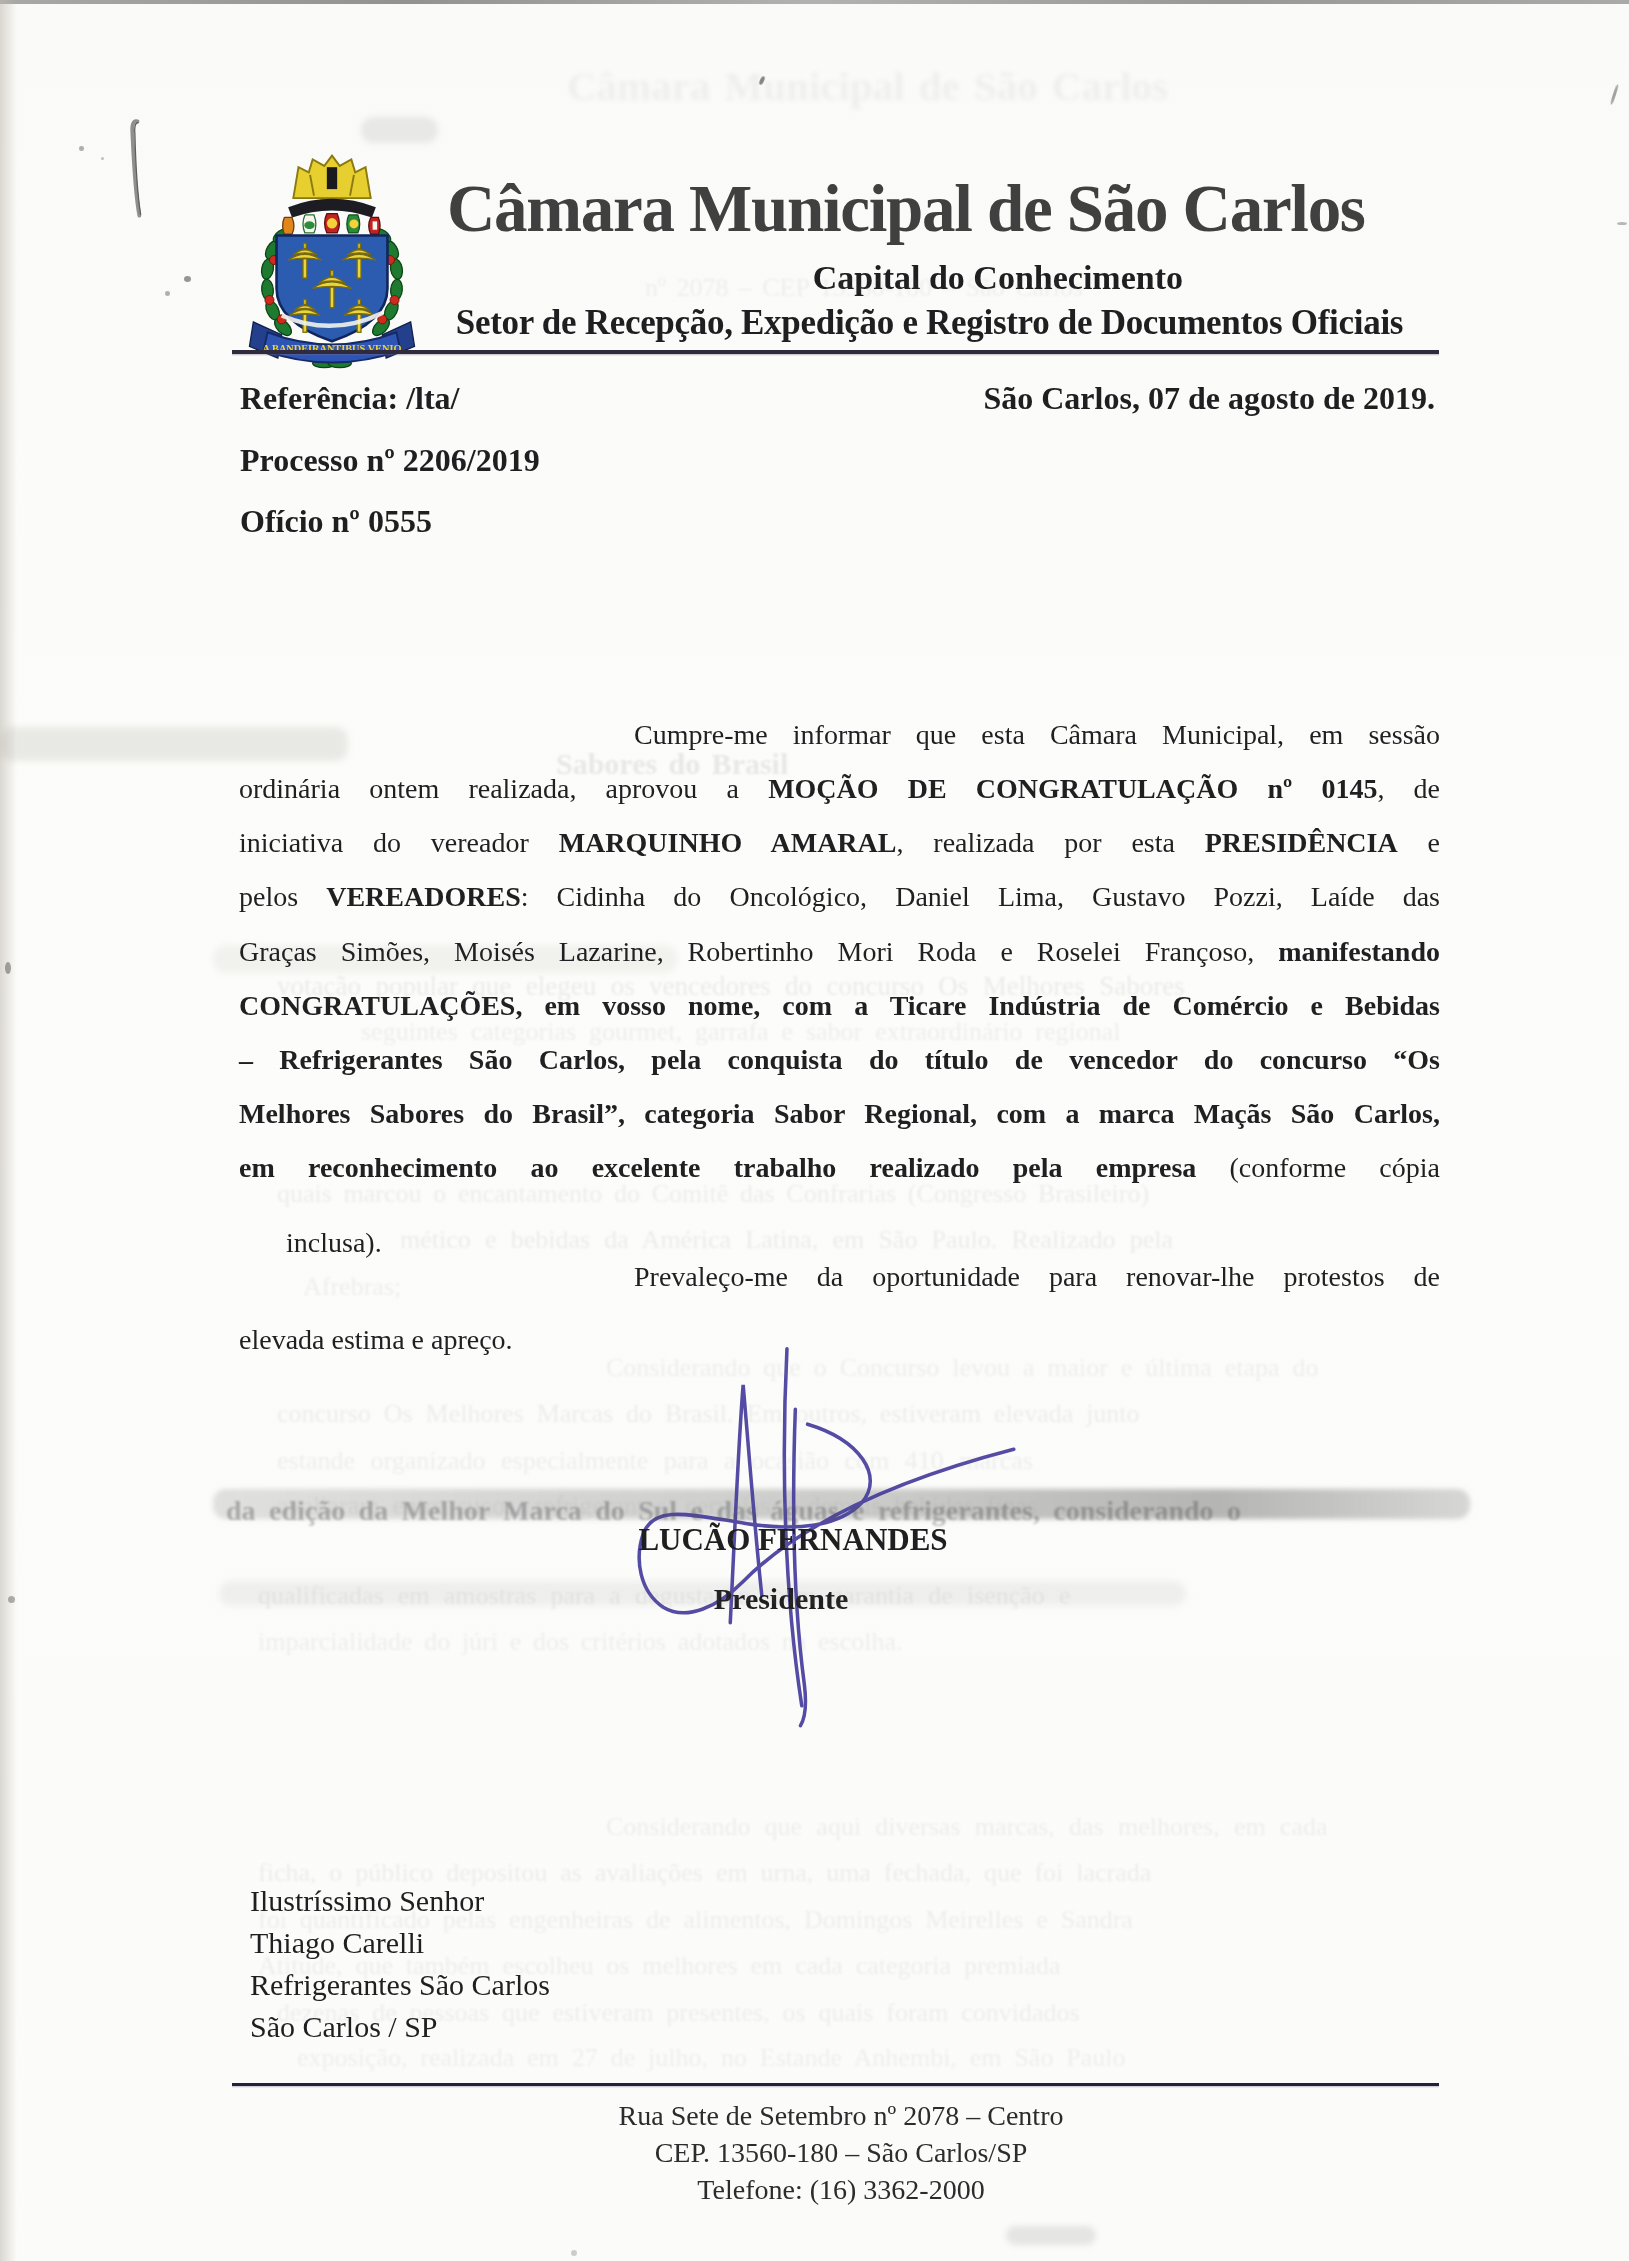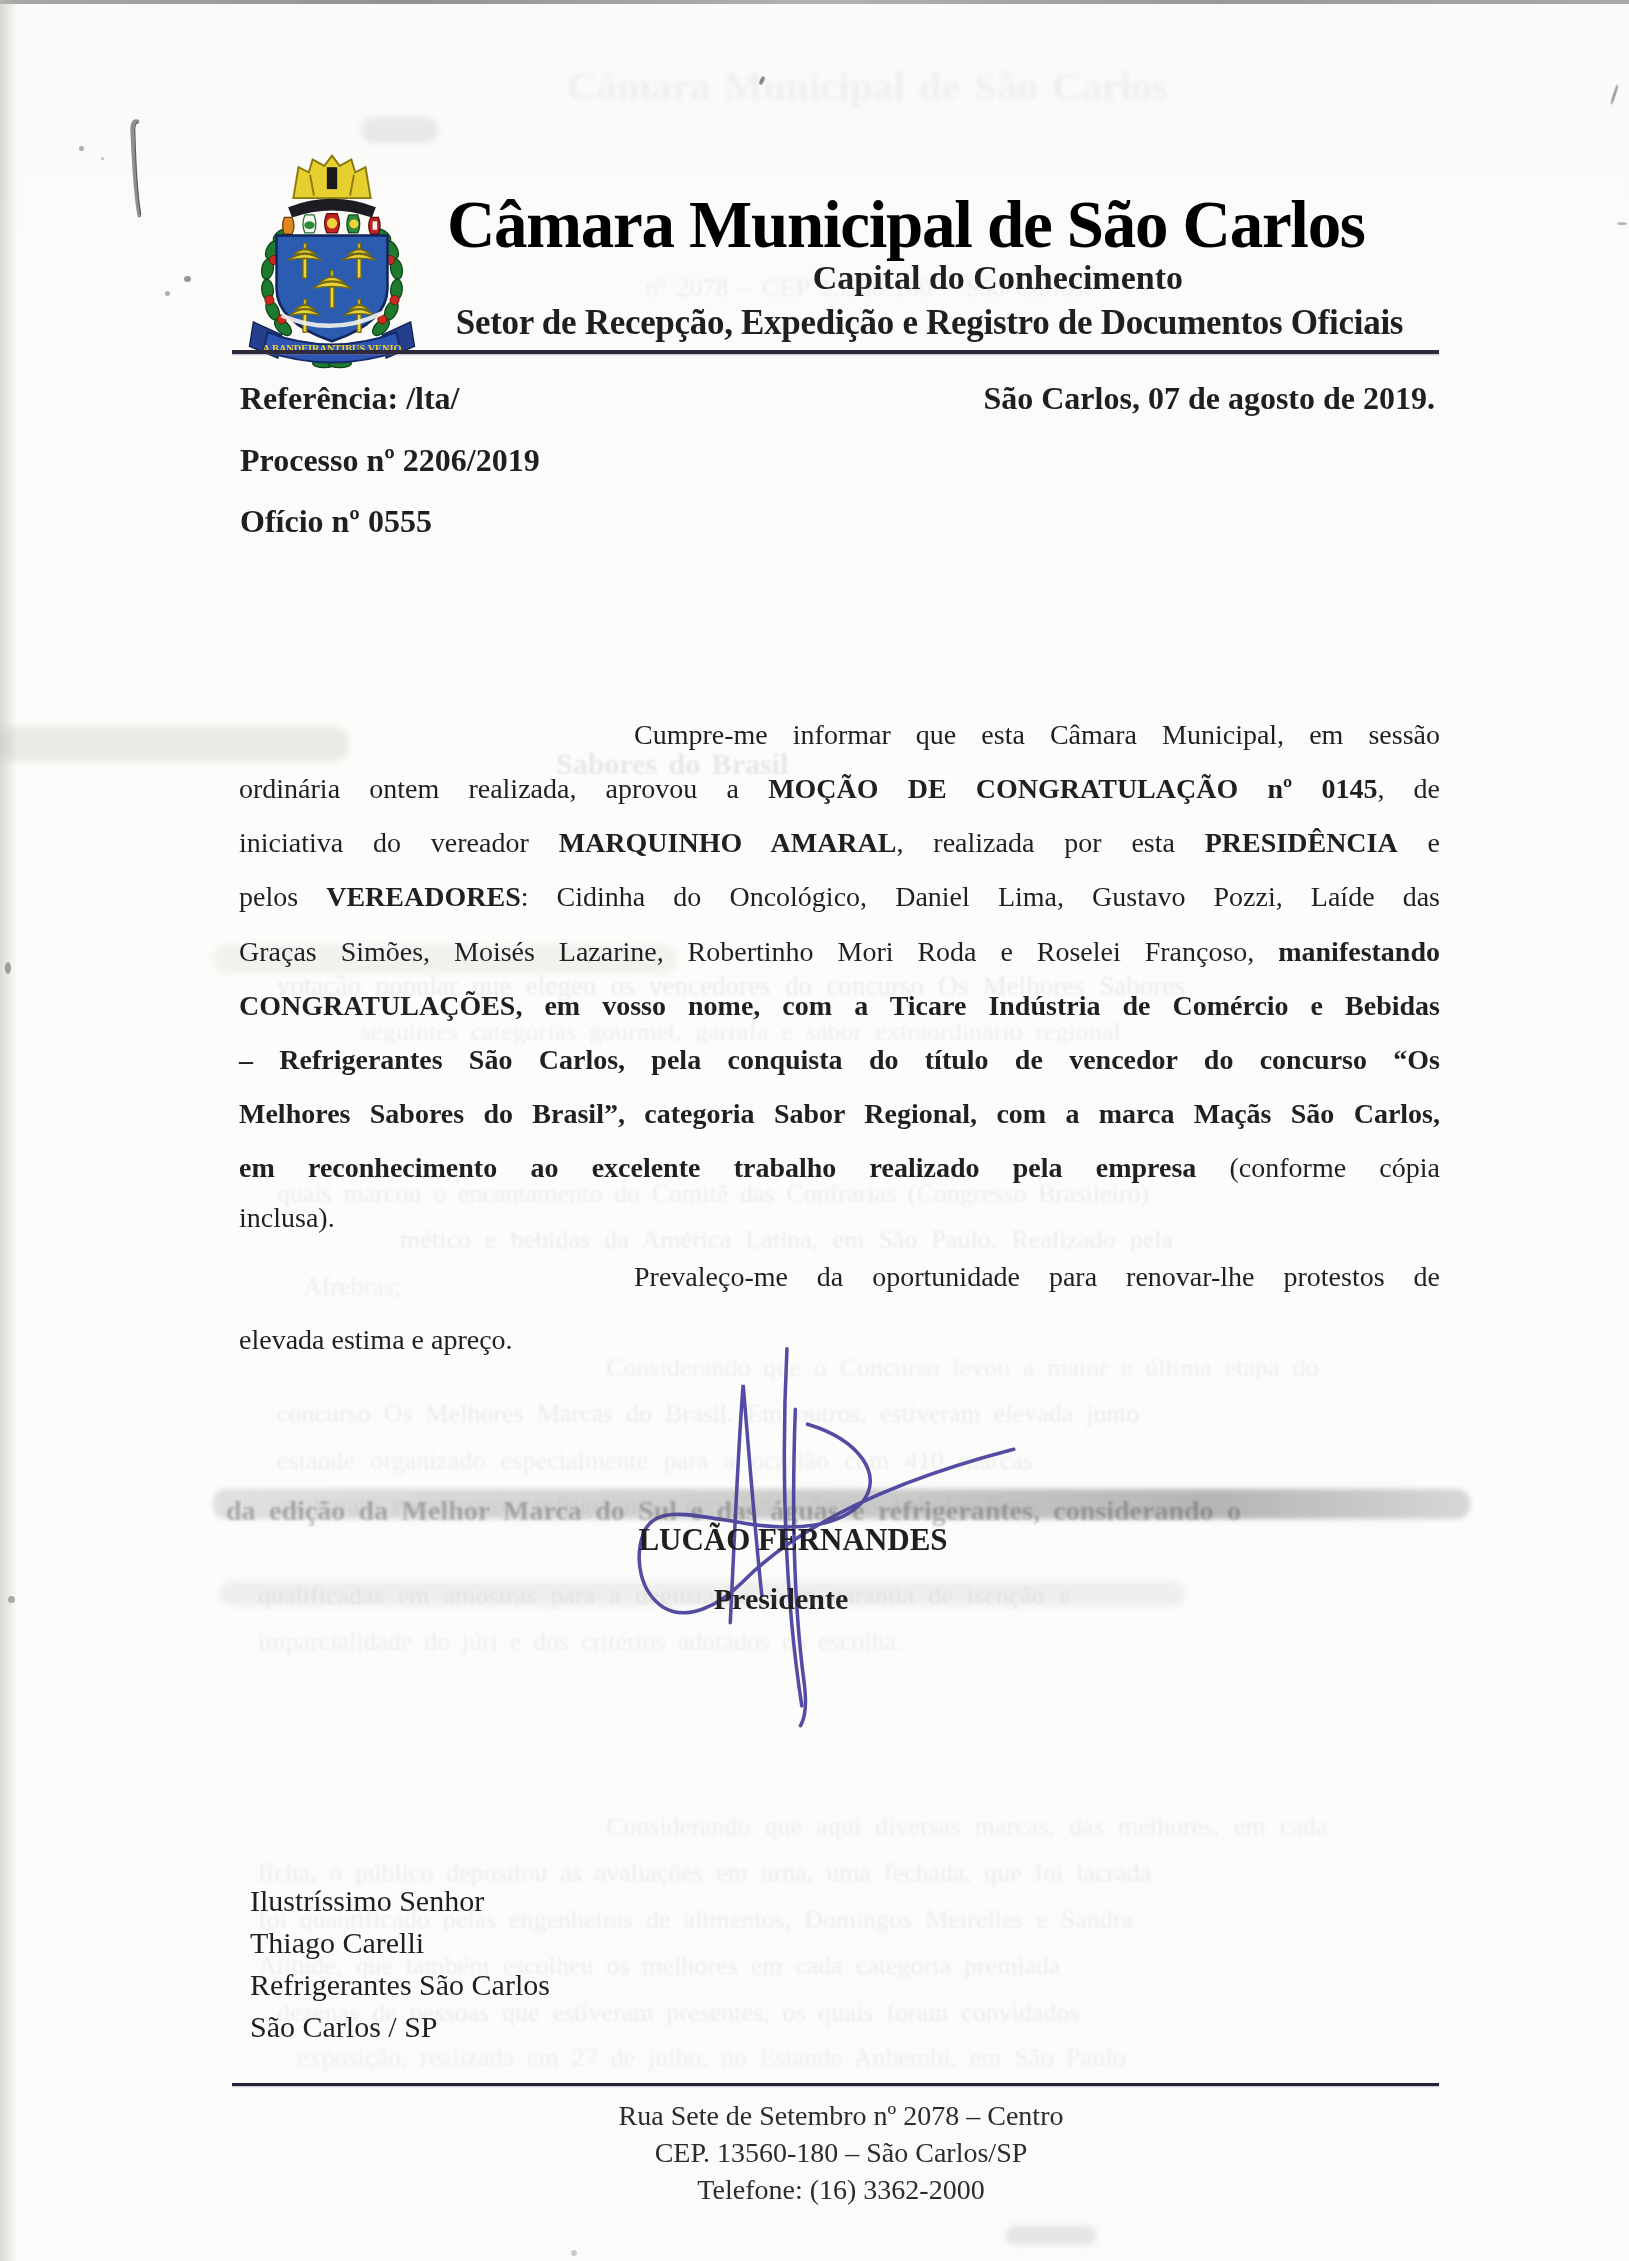--- a/index.html
+++ b/index.html
@@ -8,21 +8,21 @@
     background:linear-gradient(180deg,#fafaf8 0%,#fcfcfa 40%,#fbfbf9 100%);
     font-family:"Liberation Serif",serif;color:#1f1e20;
   }
   .abs{position:absolute}
   
   .edge-top{left:0;top:0;width:1630px;height:3.9px;background:linear-gradient(90deg,#8d8d8d,#6f6f6f 25%,#9a9a9a 50%,#777 75%,#8f8f8f);opacity:.75}
   .edge-left{left:0;top:0;width:17px;height:2261px;background:linear-gradient(90deg,rgba(190,186,174,.55),rgba(190,186,174,0));}
   .speck{position:absolute;border-radius:50%;filter:blur(0.6px)}
   .streak{position:absolute;filter:blur(3.9px);border-radius:13px}
   
-  .doc-title{left:447px;top:191px;font-size:67px;font-weight:700;letter-spacing:-1.3px;line-height:1;color:#000000;white-space:nowrap}
+  .doc-title{left:447px;top:175px;font-size:67px;font-weight:700;letter-spacing:-1.3px;line-height:1;color:#404040;white-space:nowrap}
   .doc-subtitle{left:538px;top:259px;width:645px;text-align:right;font-size:34px;font-weight:700;line-height:1.1}
   .doc-dept{left:447px;top:304px;width:965px;text-align:center;font-size:35px;font-weight:700;letter-spacing:-0.3px;line-height:1.1}
   .rule{left:232px;width:1207px;height:3.9px;background:#2f2a3c;box-shadow:0 1.3px 0 rgba(120,110,140,.35)}
   
   .refline{font-size:32px;font-weight:700;line-height:39px;white-space:nowrap}
   
   .bodyline{left:239px;width:1201px;height:54px;font-size:28px;line-height:54px;text-align:justify;text-align-last:justify;color:#201f22}
   .bodyline.nostretch{text-align:left;text-align-last:left}
   .bodyline .b{font-weight:700}
   .indent{display:inline-block;width:395px;height:0.6px}
@@ -172,21 +172,21 @@
 <div id="body-lines">
     <div class="abs bodyline" style="top: 708px;"><span class="indent"></span><span>Cumpre-me informar que esta Câmara Municipal, em sessão</span></div>
     <div class="abs bodyline" style="top: 762px;"><span>ordinária ontem realizada, aprovou a </span><span class="b">MOÇÃO DE CONGRATULAÇÃO nº 0145</span><span>, de</span></div>
     <div class="abs bodyline" style="top: 816px;"><span>iniciativa do vereador </span><span class="b">MARQUINHO AMARAL</span><span>, realizada por esta </span><span class="b">PRESIDÊNCIA</span><span> e</span></div>
     <div class="abs bodyline" style="top: 870px;"><span>pelos </span><span class="b">VEREADORES</span><span>: Cidinha do Oncológico, Daniel Lima, Gustavo Pozzi, Laíde das</span></div>
     <div class="abs bodyline" style="top: 925px;"><span>Graças Simões, Moisés Lazarine, Robertinho Mori Roda e Roselei Françoso, </span><span class="b">manifestando</span></div>
     <div class="abs bodyline" style="top: 979px;"><span class="b">CONGRATULAÇÕES, em vosso nome, com a Ticare Indústria de Comércio e Bebidas</span></div>
     <div class="abs bodyline" style="top: 1033px;"><span class="b">– Refrigerantes São Carlos, pela conquista do título de vencedor do concurso “Os</span></div>
     <div class="abs bodyline" style="top: 1087px;"><span class="b">Melhores Sabores do Brasil”, categoria Sabor Regional, com a marca Maçãs São Carlos,</span></div>
     <div class="abs bodyline" style="top: 1141px;"><span class="b">em reconhecimento ao excelente trabalho realizado pela empresa </span><span>(conforme cópia</span></div>
-    <div class="abs bodyline nostretch" style="top: 1191px;"><span>inclusa).</span></div>
+    <div class="abs bodyline nostretch" style="top: 1216px; margin-left: 47px;"><span>inclusa).</span></div>
     <div class="abs bodyline" style="top: 1250px; font-family: Liberation Serif, serif;"><span class="indent"></span><span>Prevaleço-me da oportunidade para renovar-lhe protestos de</span></div>
     <div class="abs bodyline nostretch" style="top: 1313px;"><span>elevada estima e apreço.</span></div>
   </div>
 
 <svg class="abs" style="left:613px;top:1322px" width="451" height="426" viewBox="950 2050 700 660">
   <g fill="none" stroke="#463d9d" stroke-width="5.5" stroke-linecap="round" opacity=".92">
     <path d="M1132,2516 C1139,2378 1144,2246 1152,2147 C1161,2252 1171,2382 1181,2474"></path>
     <path d="M1220,2091 C1211,2270 1216,2470 1243,2645"></path>
     <path d="M1233,2185 C1227,2350 1232,2500 1247,2612 C1251,2645 1247,2666 1241,2676"></path>
     <path d="M1252,2208 C1332,2232 1372,2288 1336,2330 C1302,2366 1236,2375 1156,2362 C1072,2349 1014,2332 997,2378 C983,2418 992,2468 1028,2492 C1064,2514 1112,2492 1152,2452 C1232,2372 1368,2300 1572,2247"></path>

